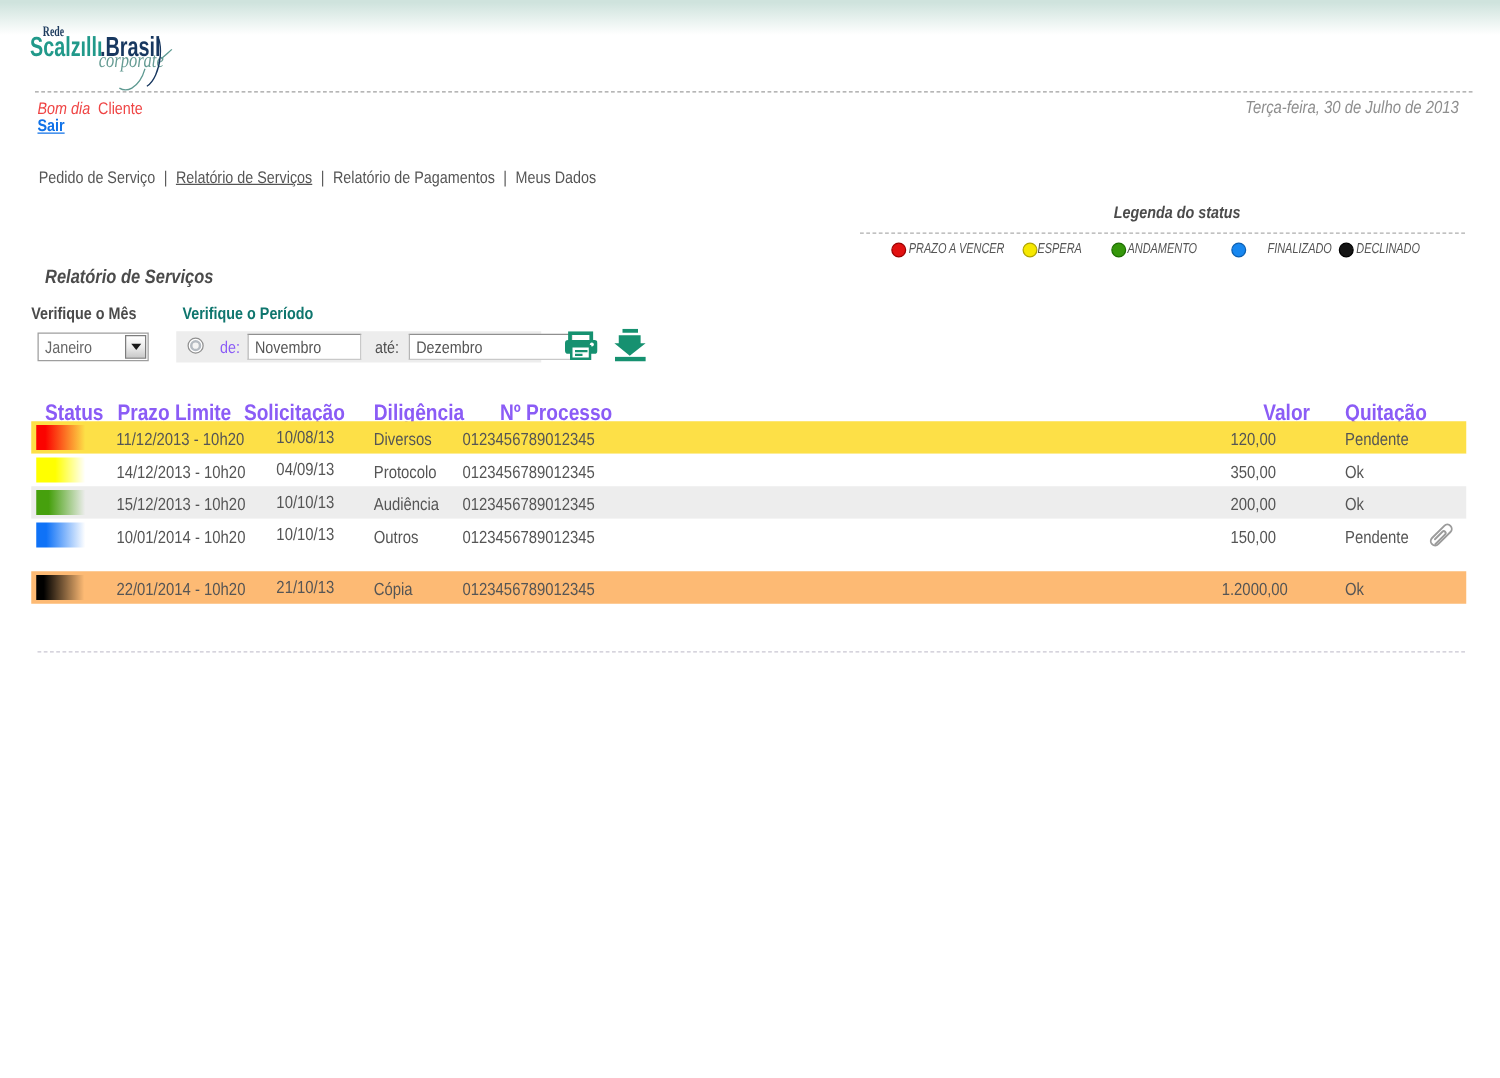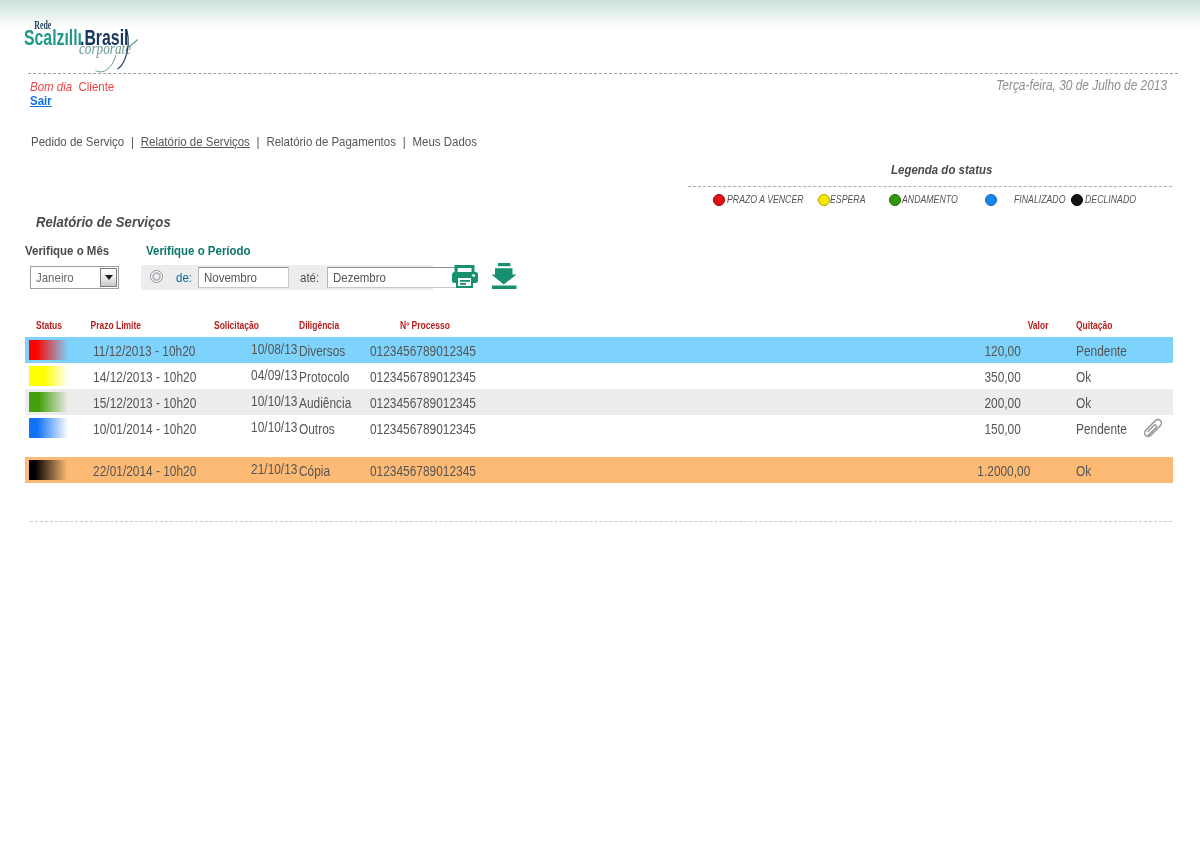--- a/index.html
+++ b/index.html
@@ -74,21 +74,21 @@
     <div class="abs" style="right:1px;top:1px;width:17px;height:19px;border:1px solid #7d7d7d;box-sizing:border-box;
          background:linear-gradient(to bottom,#ffffff 0%,#ececec 50%,#c9c9c9 100%);">
       <div class="abs" style="left:3.5px;top:6px;width:0;height:0;border-left:4px solid transparent;border-right:4px solid transparent;border-top:5px solid #1a1a1a;"></div>
     </div>
   </div>
 
   <div class="abs" style="left:141px;top:265px;width:292px;height:25px;background:#ededed;"></div>
   <div class="abs" style="left:150px;top:270px;width:11px;height:11px;border-radius:50%;border:1px solid #909090;background:#fff;">
     <div style="position:absolute;left:1px;top:1px;width:5px;height:5px;border-radius:50%;border:2px solid #b5bbc2;background:#f4f4f4;"></div>
   </div>
-  <div class="abs" style="left:176px;top:270px;font-size:13.5px;color:#0369a1;"><span class="cx">de:</span></div>
+  <div class="abs" style="left:176px;top:270px;font-size:13.5px;color:#8b5cf6;"><span class="cx">de:</span></div>
   <div class="abs" style="left:198px;top:267px;width:89px;height:19px;background:#fff;border-top:1px solid #8f8f8f;border-left:1px solid #b5b5b5;border-right:1px solid #c9c9c9;border-bottom:1px solid #c9c9c9;">
     <div class="abs" style="left:5px;top:2px;font-size:13.5px;color:#555;"><span class="cx">Novembro</span></div>
   </div>
   <div class="abs" style="left:300px;top:270px;font-size:13.5px;color:#4f4f4f;"><span class="cx">até:</span></div>
   <div class="abs" style="left:327px;top:267px;width:89px;height:19px;background:#fff;border-top:1px solid #8f8f8f;border-left:1px solid #b5b5b5;border-right:1px solid #c9c9c9;border-bottom:1px solid #c9c9c9;padding-left:40px;">
     <div class="abs" style="left:5px;top:2px;font-size:13.5px;color:#555;"><span class="cx">Dezembro</span></div>
   </div>
 
   <svg class="abs" style="left:452px;top:265px;" width="26" height="24" viewBox="0 0 26 24">
     <rect x="4" y="1.5" width="17" height="7" fill="none" stroke="#169170" stroke-width="3"></rect>
@@ -98,43 +98,43 @@
     <rect x="8" y="15" width="10" height="1.8" fill="#169170"></rect>
     <rect x="8" y="18" width="6" height="1.8" fill="#169170"></rect>
   </svg>
 
   <svg class="abs" style="left:491px;top:263px;" width="27" height="27" viewBox="0 0 27 27">
     <rect x="7" y="0" width="12.4" height="3.2" fill="#169170"></rect>
     <polygon points="4,5.2 21.5,5.2 21.5,11.5 25.5,11.5 12.8,21.5 0.5,11.5 4,11.5" fill="#169170"></polygon>
     <rect x="1" y="22.5" width="24.5" height="3.5" fill="#169170"></rect>
   </svg>
 
-  <div class="abs b" style="left:0;top:320px;width:992px;font-size:10px;color:#b91c1c;height:14px;">
+  <div class="abs b" style="left:0;top:320px;width:992px;font-size:18px;color:#8b5cf6;height:14px;">
     <span class="abs" style="left:36px;"><span class="cx">Status</span></span>
     <span class="abs" style="left:86px;width:102px;text-align:left;"><span class="cxc">Prazo Limite</span></span>
     <span class="abs" style="left:186px;width:100px;text-align:center;"><span class="cxc">Solicitação</span></span>
     <span class="abs" style="left:299px;"><span class="cx">Diligência</span></span>
     <span class="abs" style="left:370px;padding-left:30px;"><span class="cx">Nº Processo</span></span>
     <span class="abs" style="left:948px;width:100px;text-align:right;"><span class="cxr">Valor</span></span>
     <span class="abs" style="left:1076px;"><span class="cx">Quitação</span></span>
   </div>
 
   <style>
     .row{position:absolute;left:0;width:1148px;height:26px;}
     .bar{position:absolute;left:4px;top:3px;width:40px;height:20px;}
     .c{position:absolute;top:7px;line-height:15px;white-space:nowrap;}
     .prazo{left:59px;width:116px;text-align:center;}
-    .soli{left:169px;width:100px;text-align:center;top:5px;padding-left:30px;}
+    .soli{left:169px;width:100px;text-align:center;top:5px;}
     .dili{left:274px;}
     .proc{left:345px;}
     .valor{left:923px;width:102px;text-align:center;}
     .quit{left:1051px;}
   </style>
   <div id="rows" class="abs" style="left:25px;top:337px;width:1148px;font-size:14px;color:#555;">
-    <div class="row" style="top:0;background:#7dd3fc;">
+    <div class="row" style="top:0;background:#fde047;">
       <div class="bar" style="background:linear-gradient(to right,#fb0300 0%,#fb0300 18%,rgba(251,3,0,0) 98%);"></div>
       <div class="c prazo"><span class="cxc">11/12/2013 - 10h20</span></div>
       <div class="c soli"><span class="cxc">10/08/13</span></div>
       <div class="c dili"><span class="cx">Diversos</span></div>
       <div class="c proc"><span class="cx">0123456789012345</span></div>
       <div class="c valor"><span class="cxr">120,00</span></div>
       <div class="c quit"><span class="cx">Pendente</span></div>
     </div>
     <div class="row" style="top:26px;background:#ffffff;">
       <div class="bar" style="background:linear-gradient(to right,#ffff00 0%,#ffff00 38%,rgba(255,255,0,0) 98%);"></div>

